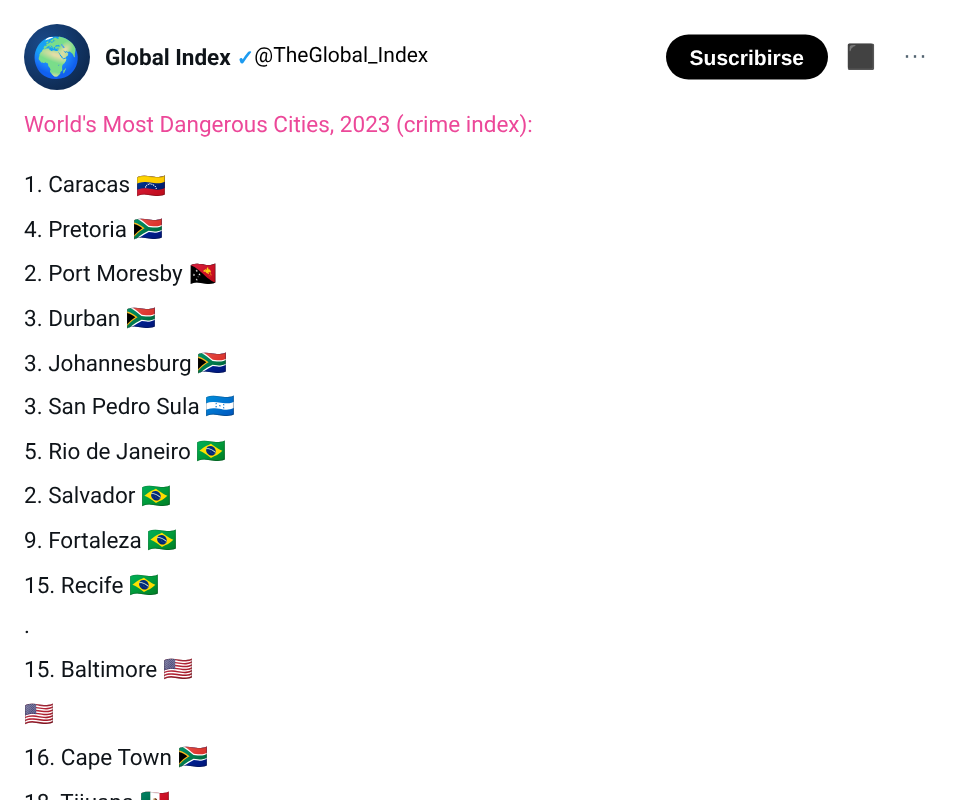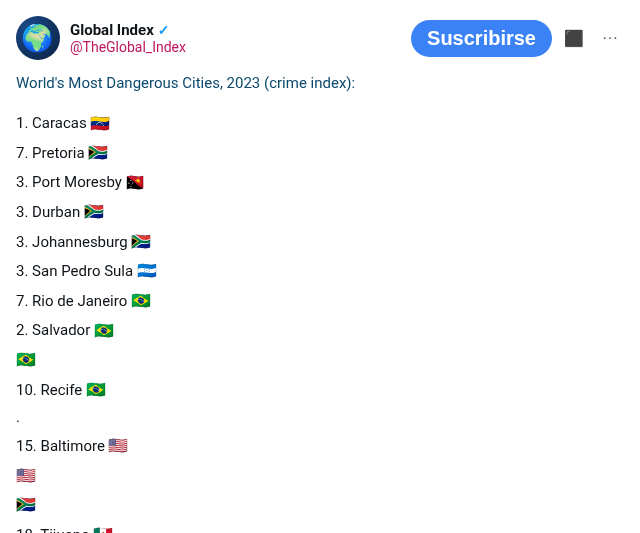--- a/index.html
+++ b/index.html
@@ -45,56 +45,56 @@
       overflow: hidden;
       flex-shrink: 0;
     }
 
     .avatar-globe {
       font-size: 26px;
     }
 
     .account-info {
       display: flex;
-      flex-direction: column;
+      flex-direction: row;
       justify-content: flex-end;
     }
 
     .account-name {
       display: flex;
       align-items: center;
       gap: 4px;
       font-weight: 700;
       font-size: 15px;
       color: #0f1419;
     }
 
     .verified-badge {
       color: #1d9bf0;
       font-size: 14px;
     }
 
     .account-handle {
       font-size: 14px;
-      color: #be185d;
+      color: #000000;
     }
 
     .tweet-header-right {
       display: flex;
       align-items: center;
       gap: 8px;
     }
 
     .subscribe-btn {
-      background: #3b82f6;
+      background: #000000;
       color: #ffffff;
       border: none;
       border-radius: 20px;
       padding: 7px 16px;
-      font-size: 20px;
+      font-size: 14px;
       font-weight: 700;
       cursor: pointer;
     }
 
     .icon-btn {
       background: none;
       border: none;
       cursor: pointer;
       color: #536471;
       font-size: 16px;
@@ -107,21 +107,21 @@
 
     .tweet-content {
       font-size: 15px;
       line-height: 1.5;
       color: #0f1419;
     }
 
     .tweet-title {
       margin-bottom: 16px;
       font-size: 15px;
-      color: #0c4a6e;
+      color: #ec4899;
     }
 
     .city-list {
       list-style: none;
       padding: 0;
     }
 
     .city-list li {
       margin-bottom: 4px;
       font-size: 15px;
@@ -176,68 +176,70 @@
   <div class="tweet-content">
     <div class="tweet-title">World's Most Dangerous Cities, 2023 (crime index):</div>
 
     <ul class="city-list">
 
     <li>
           <span class="city-text">1. Caracas</span> 
           <span class="flag">🇻🇪</span>
         </li>
         <li>
-          <span class="city-text">7. Pretoria</span> 
-          <span class="flag">🇿🇦</span>
-        </li>
-        <li>
-          <span class="city-text">3. Port Moresby</span> 
+          <span class="city-text">4. Pretoria</span> 
+          <span class="flag">🇿🇦</span>
+        </li>
+        <li>
+          <span class="city-text">2. Port Moresby</span> 
           <span class="flag">🇵🇬</span>
         </li>
         <li>
           <span class="city-text">3. Durban</span> 
           <span class="flag">🇿🇦</span>
         </li>
         <li>
           <span class="city-text">3. Johannesburg</span> 
           <span class="flag">🇿🇦</span>
         </li>
         <li>
           <span class="city-text">3. San Pedro Sula</span> 
           <span class="flag">🇭🇳</span>
         </li>
         <li>
-          <span class="city-text">7. Rio de Janeiro</span> 
+          <span class="city-text">5. Rio de Janeiro</span> 
           <span class="flag">🇧🇷</span>
         </li>
         <li>
           <span class="city-text">2. Salvador</span> 
           <span class="flag">🇧🇷</span>
         </li>
         <li>
-          <span class="flag">🇧🇷</span>
-        </li>
-        <li>
-          <span class="city-text">10. Recife</span> 
+          <span class="city-text">9. Fortaleza</span> 
+          <span class="flag">🇧🇷</span>
+        </li>
+        <li>
+          <span class="city-text">15. Recife</span> 
           <span class="flag">🇧🇷</span>
         </li>
       </ul>
 
     <div class="dot-separator">.</div>
 
     <ul class="city-list" id="additional-list">
 
     <li>
           <span class="city-text">15. Baltimore</span> 
           <span class="flag">🇺🇸</span>
         </li>
         <li>
           <span class="flag">🇺🇸</span>
         </li>
         <li>
+          <span class="city-text">16. Cape Town</span> 
           <span class="flag">🇿🇦</span>
         </li>
         <li>
           <span class="city-text">18. Tijuana</span> 
           <span class="flag">🇲🇽</span>
         </li>
       </ul>
   </div>
 </div>
 

